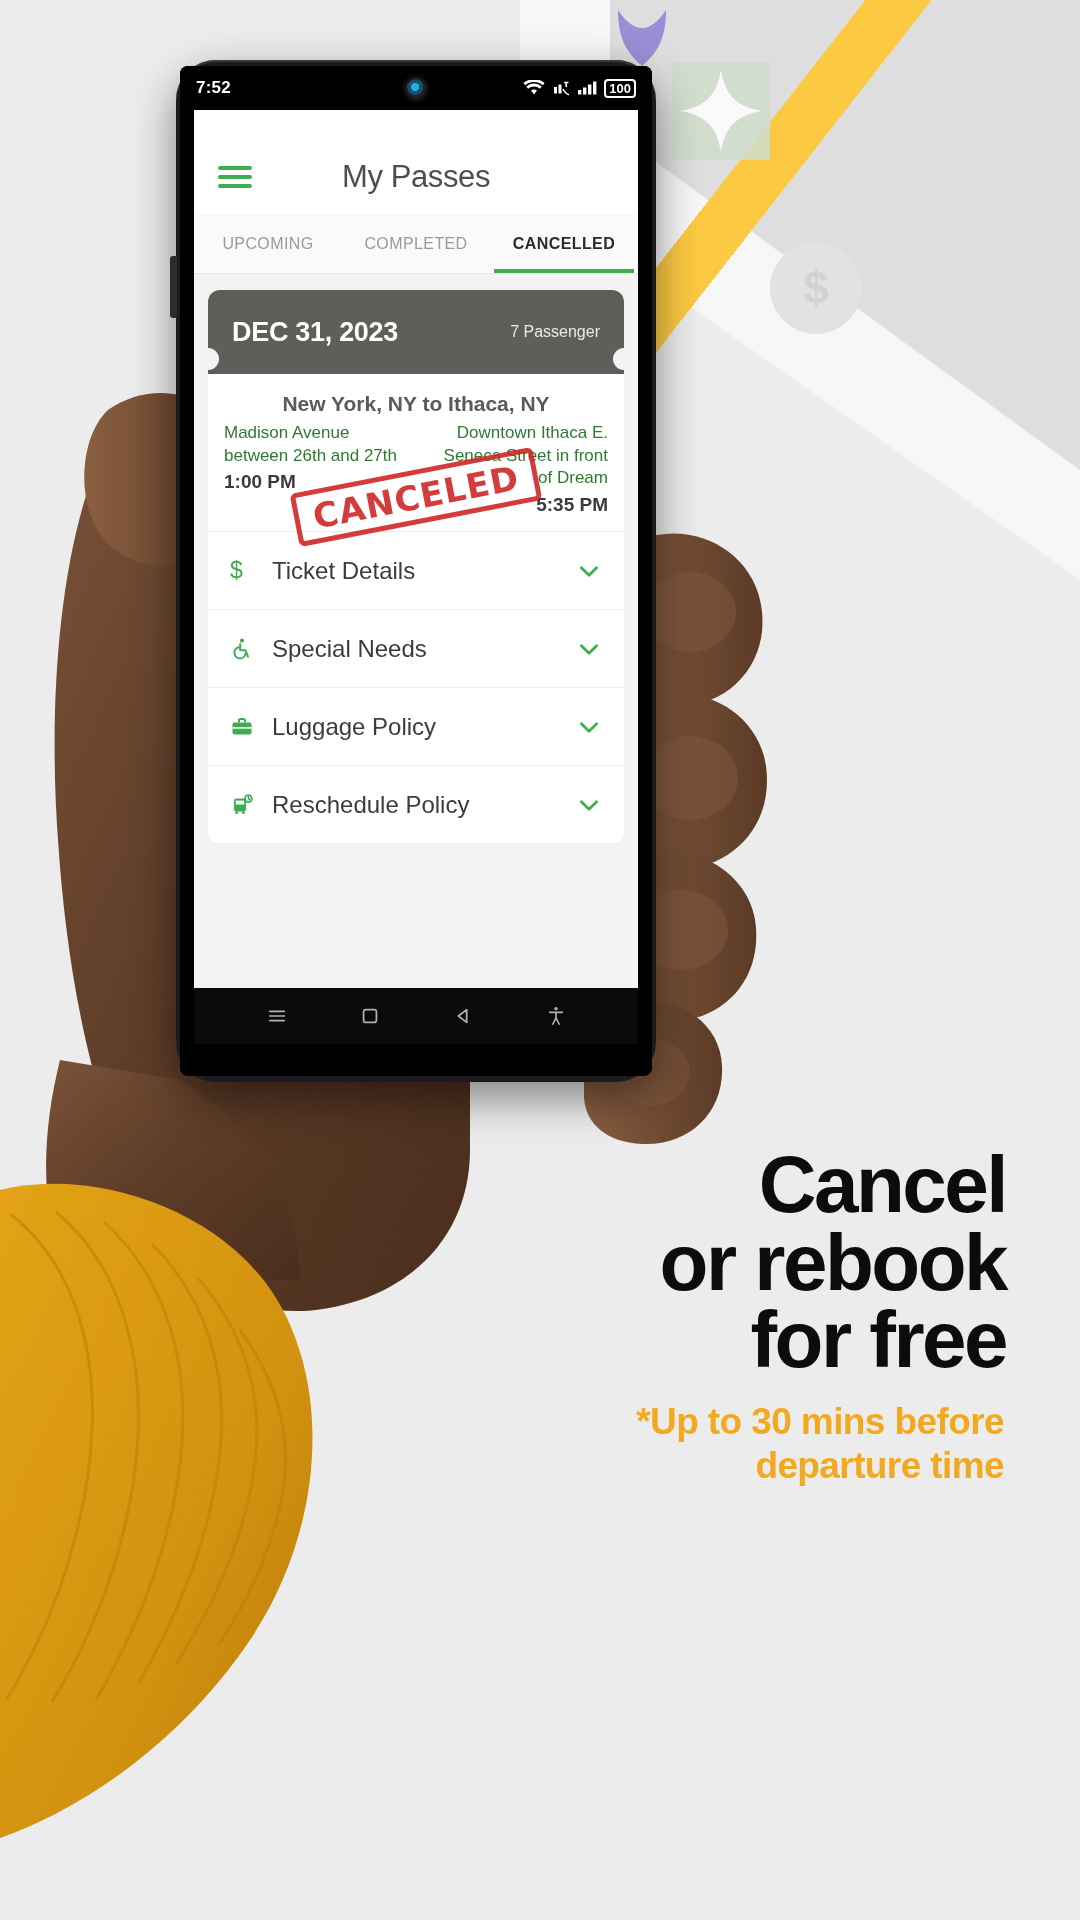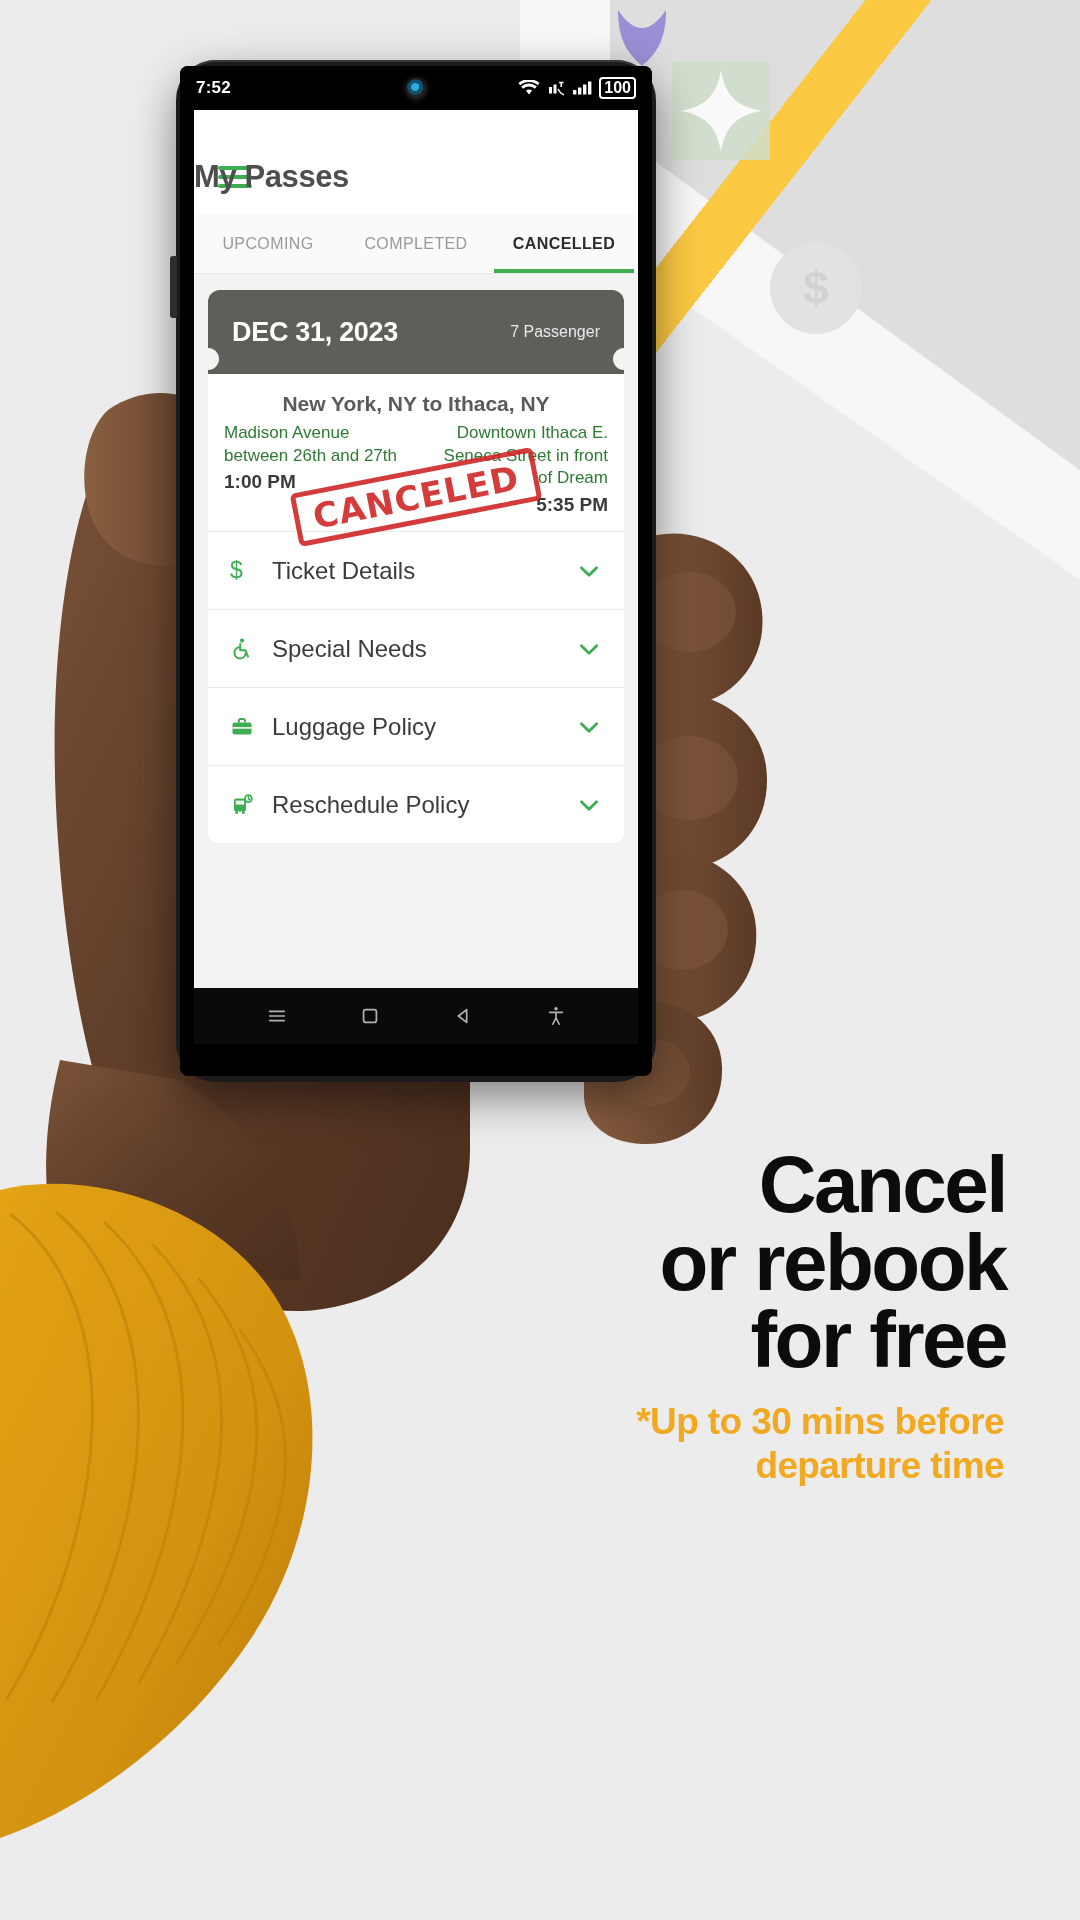--- a/index.html
+++ b/index.html
@@ -78,21 +78,21 @@
     background:#000; color:#fff;
     display:flex; align-items:center; justify-content:space-between;
     padding:0 16px; font-size:17px; font-weight:bold;
     z-index:5;
   }
   #status-left{ letter-spacing:.2px; }
   #status-right{ display:flex; align-items:center; gap:7px; }
   .sb-ico{ display:block; }
   #battery-pill{
     border:2px solid #fff; border-radius:4px; padding:1px 3px;
-    font-size:16px; font-weight:bold; line-height:1;
+    font-size:13px; font-weight:bold; line-height:1;
     min-width:30px; text-align:center;
   }
   #camera-hole{
     position:absolute; left:50%; top:13px; transform:translateX(-50%);
     width:19px; height:19px; border-radius:50%;
     background:radial-gradient(circle at 45% 42%, #2da8e0 0 28%, #14506b 28% 52%, #222 52% 100%);
     box-shadow:0 0 4px 2px rgba(50,50,50,.7);
     z-index:6;
   }
 
@@ -106,22 +106,22 @@
   #app-bar{
     height:74px; background:#fff; flex:0 0 74px;
     display:flex; align-items:center; position:relative;
   }
   #hamburger{ margin-left:24px; width:34px; cursor:pointer; }
   #hamburger span{
     display:block; height:4px; background:#3fae52; border-radius:2px;
     margin:5px 0;
   }
   #app-title{
-    position:absolute; left:0; right:0; 
-    font-size:31px; color:#4e4e4e; font-weight:bold; letter-spacing:-.4px;
+    position:absolute; left:0; right:0; text-align:center;
+    font-size:31px; color:#4e4e4e; font-weight:normal; letter-spacing:-.4px;
     pointer-events:none;
   }
 
   
   #tabs{
     height:60px; flex:0 0 60px; background:#fafafa;
     display:flex; align-items:stretch; border-bottom:1px solid #e6e6e6;
   }
   .tab{
     flex:1; display:flex; align-items:center; justify-content:center;

